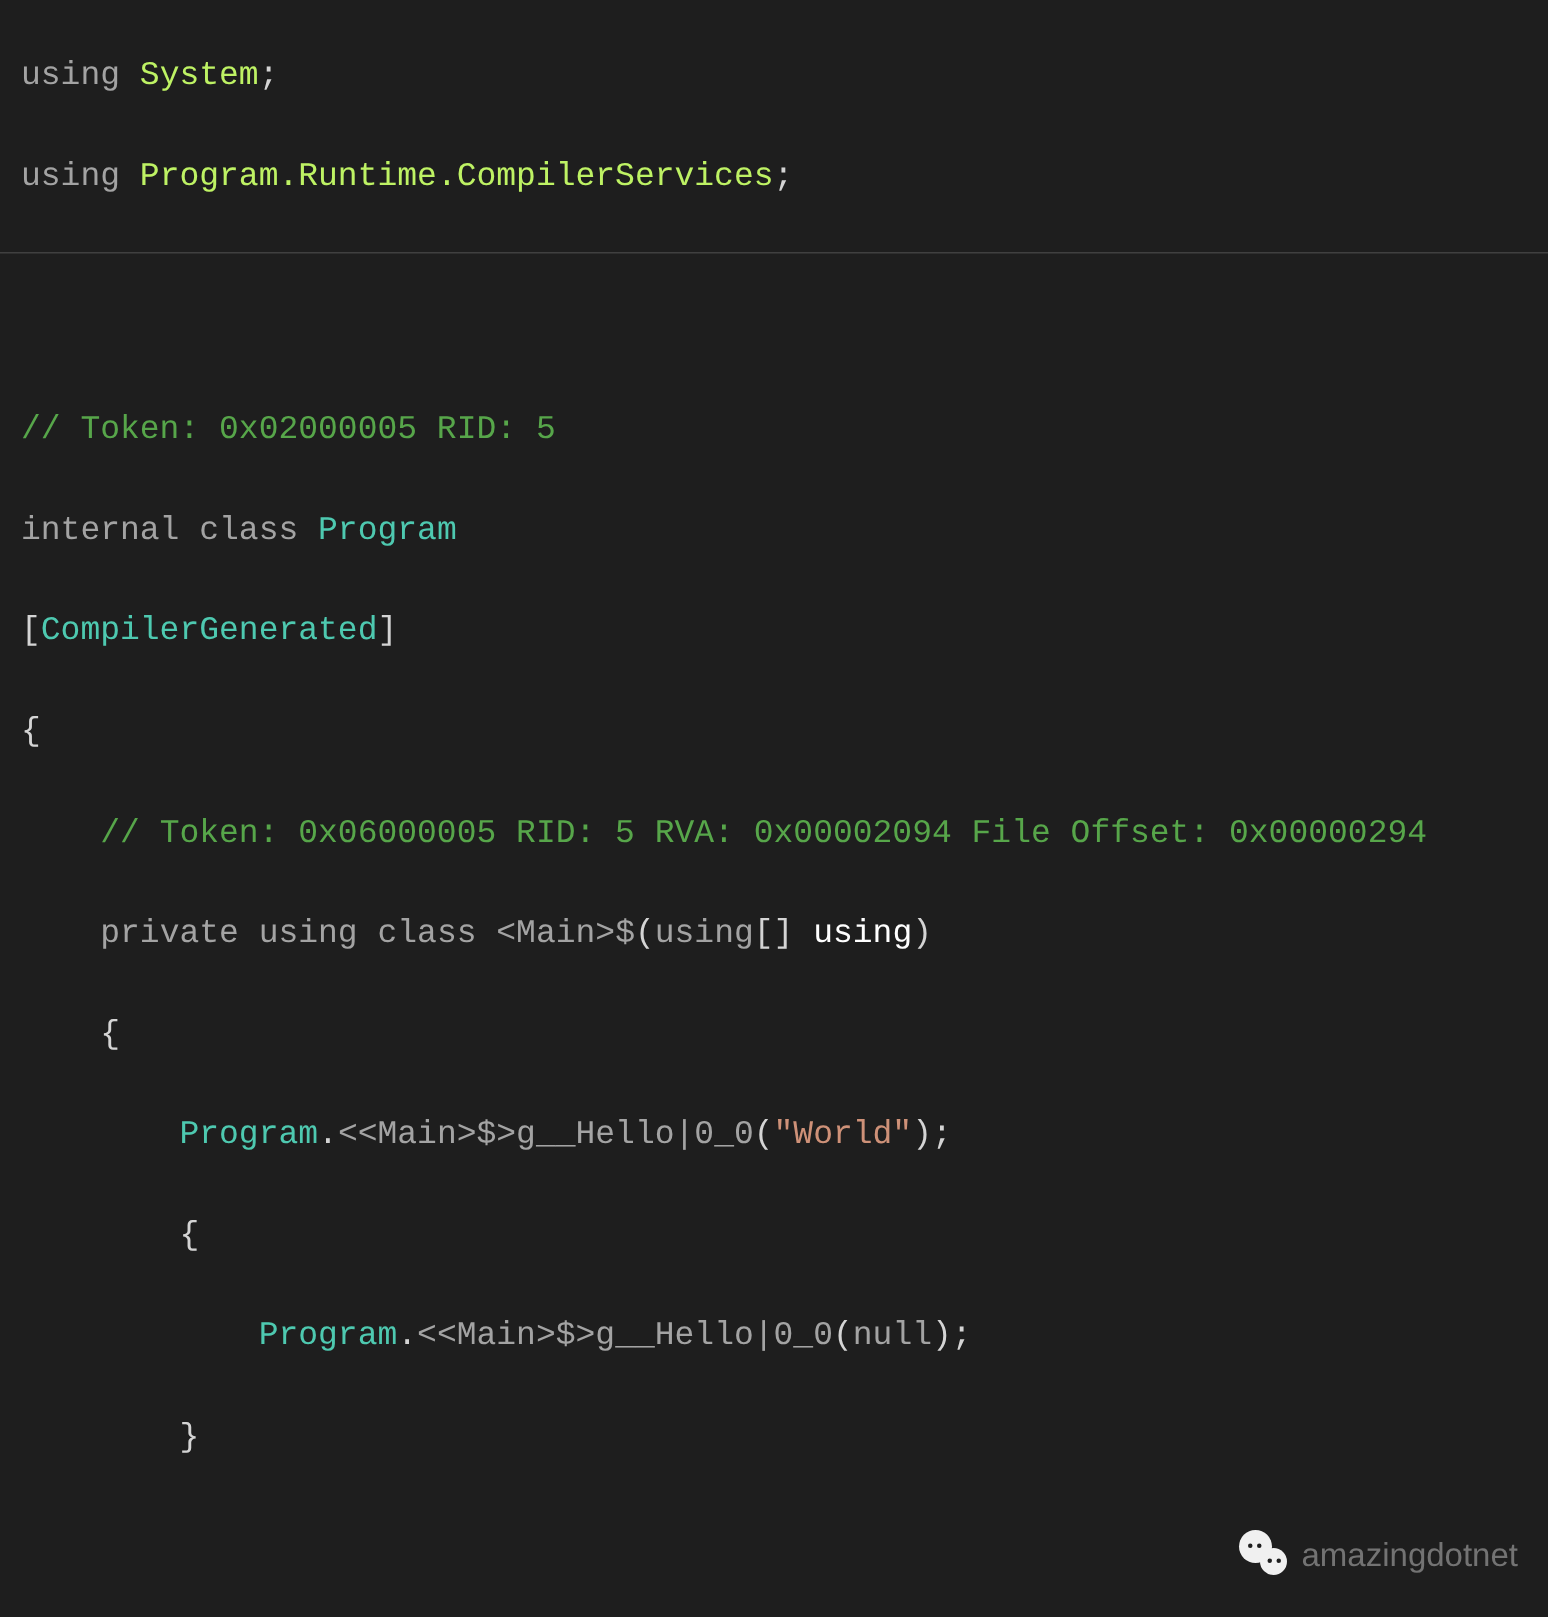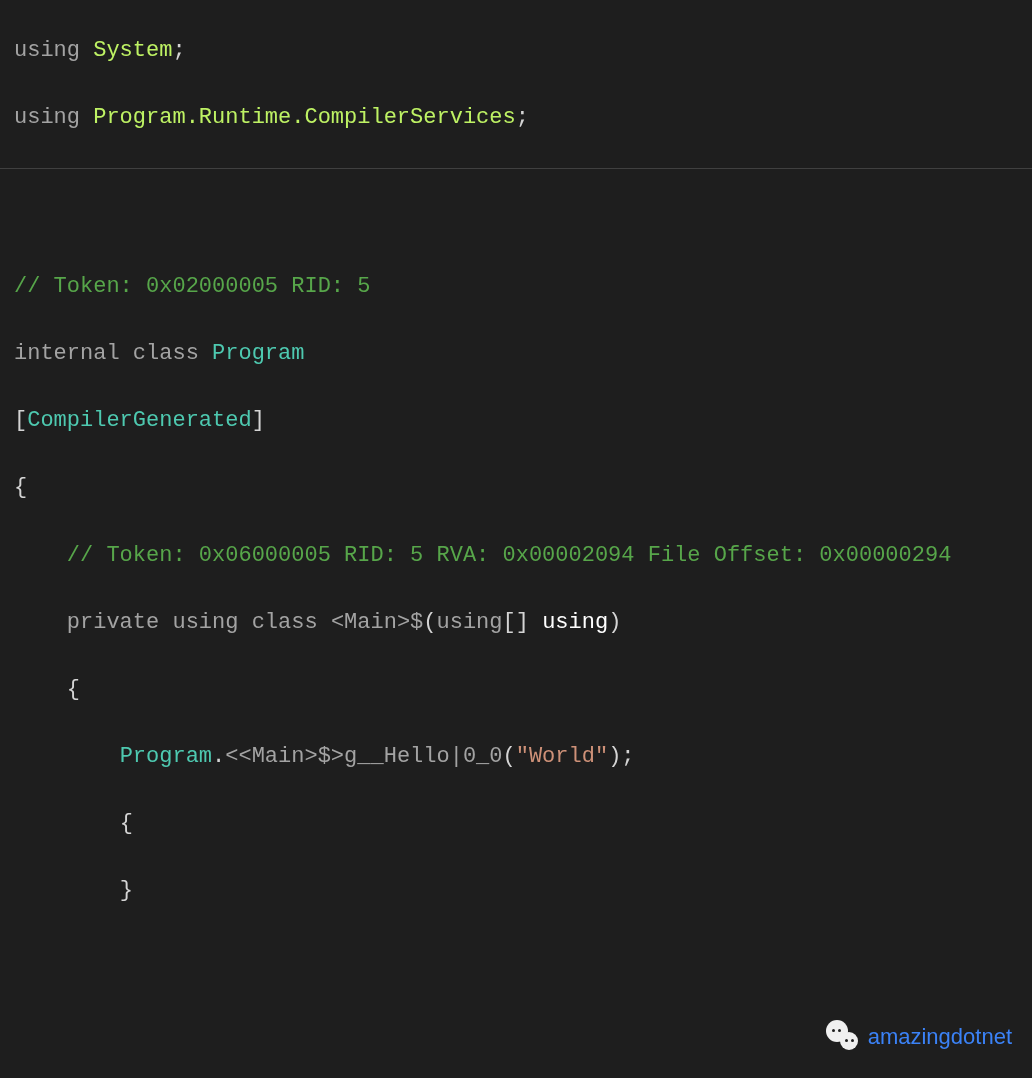--- a/index.html
+++ b/index.html
@@ -35,21 +35,21 @@
   .cmt  { color: #57a64a; }
   .white{ color: #ffffff; font-weight: 500; }
   .pun  { color: #d4d4d4; }
   .wm {
     position: absolute;
     right: 20px;
     bottom: 24px;
     display: flex;
     align-items: flex-start;
     gap: 8px;
-    color: #3b82f6;
+    color: #737373;
     font-family: -apple-system, BlinkMacSystemFont, 'Segoe UI', sans-serif;
     font-size: 22px;
   }
   .wm-icon { width: 34px; height: 34px; position: relative; }
   .bubble {
     position: absolute;
     background: #f0f0f0;
     border-radius: 50%;
   }
   .b1 { width: 22px; height: 22px; left: 0; top: 0; }
@@ -68,20 +68,21 @@
 <span class="line"> </span>
 <span class="line"><span class="cmt">// Token: 0x02000005 RID: 5</span></span>
 <span class="line"><span class="kw">internal</span> <span class="kw">class</span> <span class="cls">Program</span></span>
 <span class="line"><span class="pun">[</span><span class="cls">CompilerGenerated</span><span class="pun">]</span></span>
 <span class="line"><span class="pun">{</span></span>
 <span class="line">    <span class="cmt">// Token: 0x06000005 RID: 5 RVA: 0x00002094 File Offset: 0x00000294</span></span>
 <span class="line">    <span class="kw">private</span> <span class="kw">using</span> <span class="kw">class</span> <span class="mth">&lt;Main&gt;$</span><span class="pun">(</span><span class="kw">using</span><span class="pun">[]</span> <span class="white">using</span><span class="pun">)</span></span>
 <span class="line">    <span class="pun">{</span></span>
 <span class="line">        <span class="cls">Program</span><span class="pun">.</span><span class="mth">&lt;&lt;Main&gt;$&gt;g__Hello|0_0</span><span class="pun">(</span><span class="str">"World"</span><span class="pun">);</span></span>
 <span class="line">        <span class="pun">{</span></span>
+<span class="line">            <span class="cls">Program</span><span class="pun">.</span><span class="mth">&lt;&lt;Main&gt;$&gt;g__Hello|0_0</span><span class="pun">(</span><span class="kw">null</span><span class="pun">);</span></span>
 <span class="line">        <span class="pun">}</span></span>
 <span class="line">          </span>
 
 
 
 
 
 
 
 

